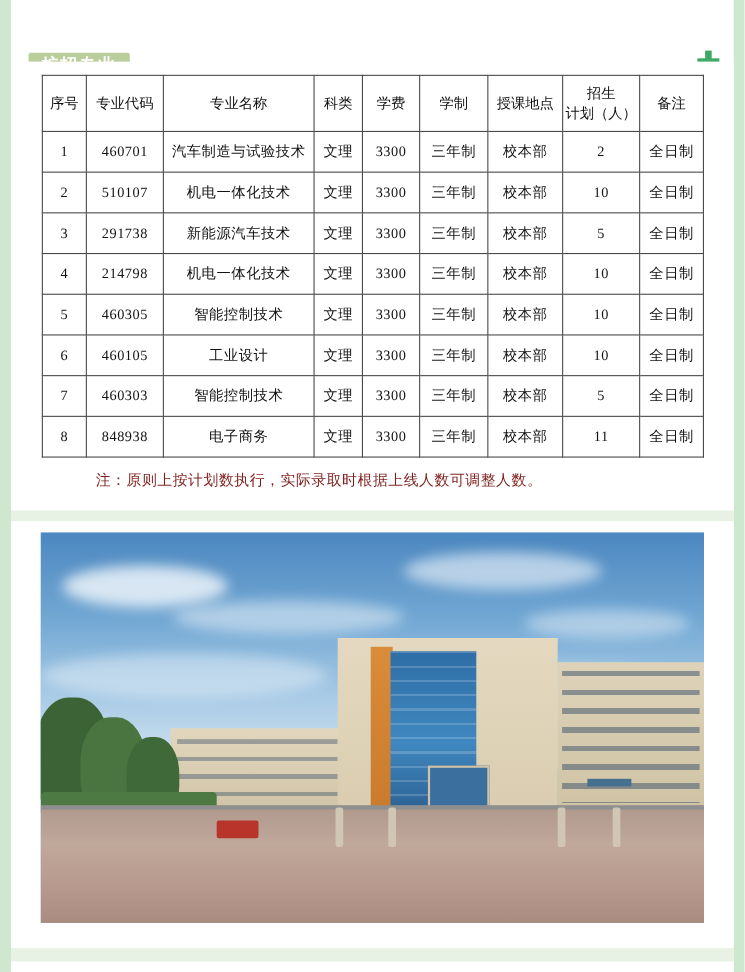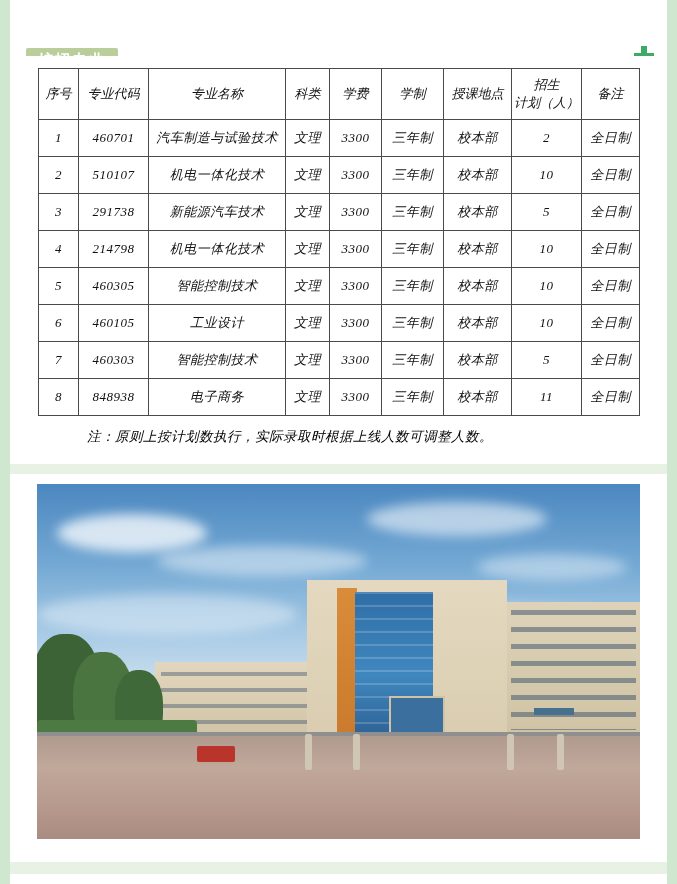--- a/index.html
+++ b/index.html
@@ -83,21 +83,20 @@
   }
 
   
   .table-card {
     position: absolute;
     left: 0;
     top: 56px;
     width: 657px;
     height: 408px;
     background: #ffffff;
-    font-style: italic;
   }
   table.majors {
     position: absolute;
     left: 28px;
     top: 12px;
     border-collapse: collapse;
     table-layout: fixed;
     width: 601px;
     background: #ffffff;
   }
@@ -130,21 +129,21 @@
   .col-plan   { width: 70px; }
   .col-note   { width: 58px; }
 
   .note-line {
     position: absolute;
     left: 0;
     top: 372px;
     width: 560px;
     text-align: center;
     font-size: 13.5px;
-    color: #000000;
+    color: #7f1d1d;
     font-family: "Liberation Serif", serif;
     letter-spacing: 0.5px;
   }
 
   
   .band {
     position: absolute;
     left: 0;
     top: 464px;
     width: 657px;

